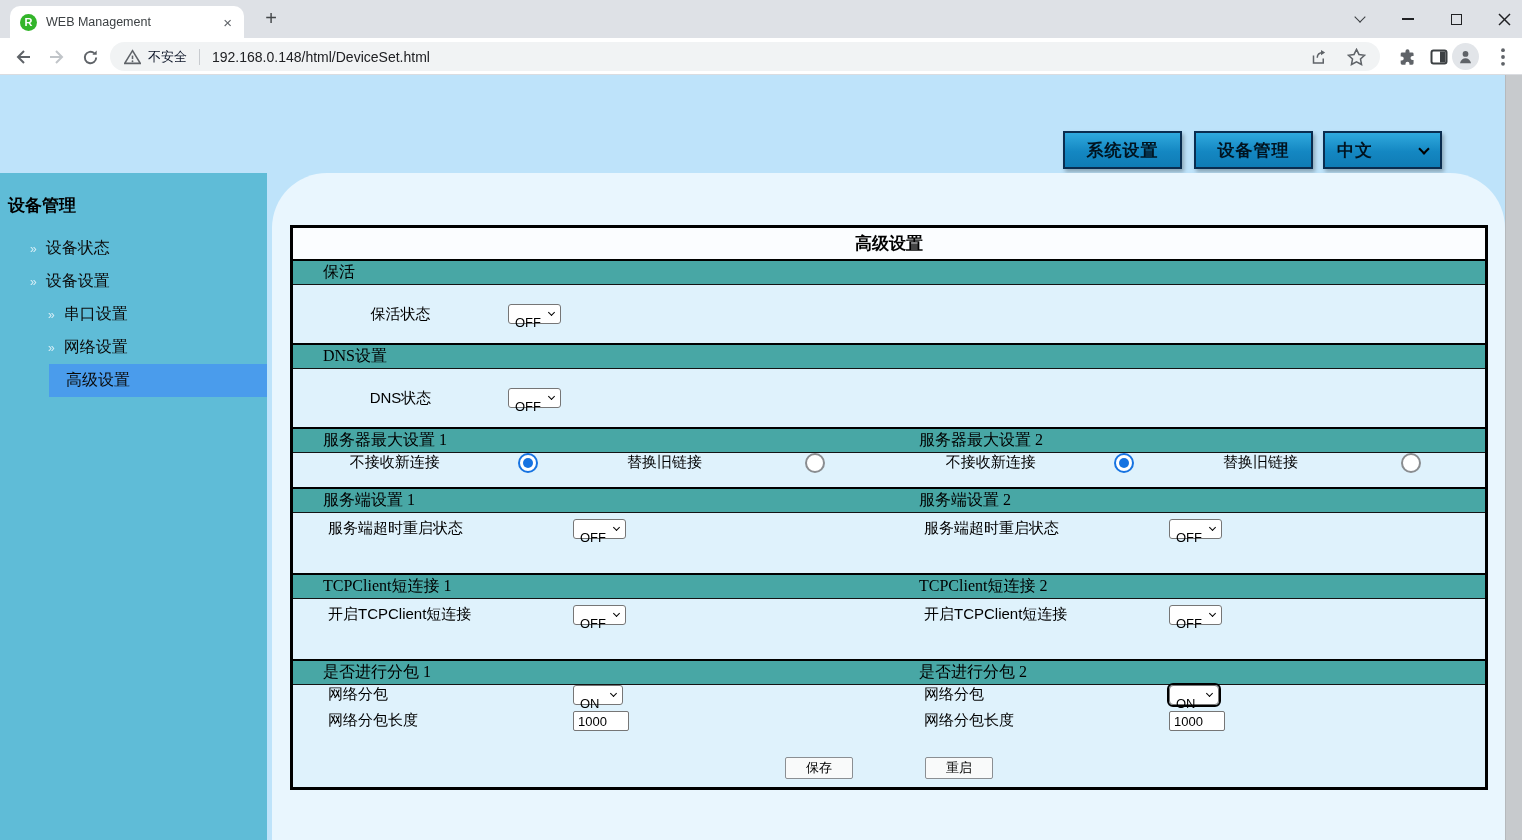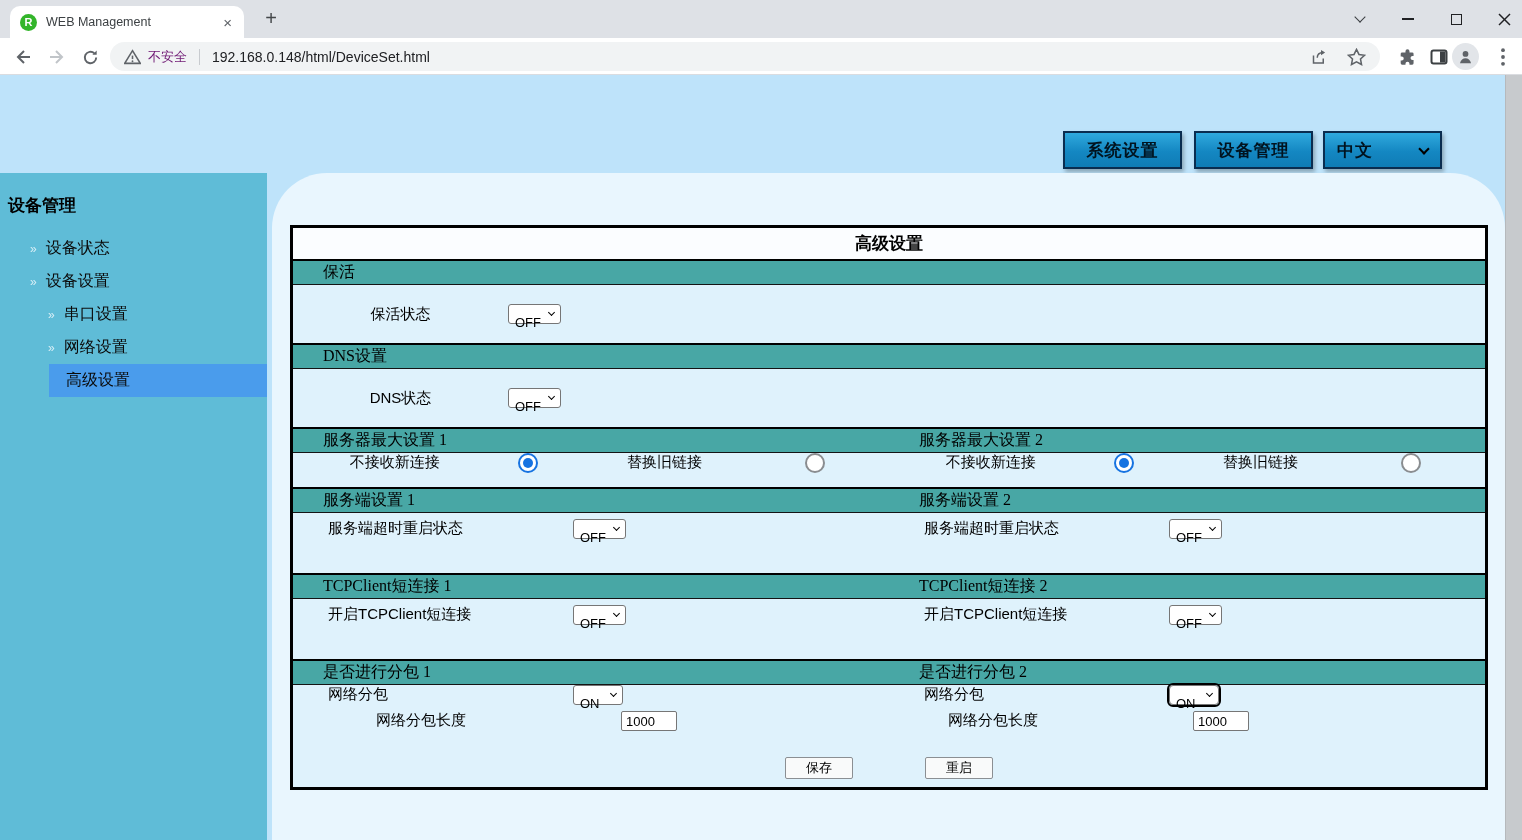--- a/index.html
+++ b/index.html
@@ -21,21 +21,21 @@
            transform:rotate(45deg); margin-top:-4px; }
   .wmin { width:12px; height:2px; background:#202124; }
   .wmax { width:11px; height:11px; border:1.6px solid #202124; }
 
   
   .toolbar { position:absolute; top:38px; left:0; width:1522px; height:37px; background:#fff;
              border-bottom:1px solid #dadce0; }
   .navic { position:absolute; top:8px; width:22px; height:22px; display:flex; align-items:center; justify-content:center; }
   .omnibox { position:absolute; left:110px; top:4px; width:1270px; height:29px; background:#f1f3f4;
              border-radius:15px; display:flex; align-items:center; padding:0 14px; }
-  .sec-label { margin-left:7px; font-size:13px; color:#701a75; white-space:nowrap; }
+  .sec-label { margin-left:7px; font-size:13px; color:#0f172a; white-space:nowrap; }
   .url-div { width:1px; height:16px; background:#c8cbcf; margin:0 12px; }
   .url-text { font-size:14px; color:#202124; white-space:nowrap; }
   .omni-spacer { flex:1; }
   .omni-ic { margin-left:18px; display:flex; align-items:center; }
   .avatar { position:absolute; left:1452px; top:5px; width:27px; height:27px; border-radius:50%;
             background:#e2e5e9; display:flex; align-items:center; justify-content:center; }
 
   
   .page { position:absolute; top:75px; left:0; width:1505px; height:765px; background:#bee3fa; }
   .scrollbar { position:absolute; top:75px; left:1505px; width:17px; height:765px; background:#c7cacd;
@@ -80,21 +80,21 @@
   .flbl { width:215px; text-align:center; }
   .rrow { height:34px; font-size:15px;margin-left:28px; }
   .rcell { display:flex; align-items:center; justify-content:center; }
   .c1 { width:26%; } .c2 { width:21%; } .c3 { width:27%; } .c4 { width:26%; }
   .radio { width:20px; height:20px; border-radius:50%; background:#fff; border:2px solid #8a8d90;
            display:flex; align-items:center; justify-content:center; }
   .radio.checked { border-color:#1673e1; }
   .rdot { width:10px; height:10px; border-radius:50%; background:#1673e1; }
   .row-hs { height:60px; align-items:flex-start; padding-top:6px; font-size:15px; }
   .row-pa { height:26px; font-size:15px; }
-  .row-pb { height:38px; font-size:15px;padding-left:48px; }
+  .row-pb { height:38px; font-size:15px; }
   .hlbl { margin-left:35px; width:245px; white-space:nowrap; }
   .selectbox { height:20px; min-width:50px; background:#fff; border:1px solid #767676; border-radius:3px;
                display:inline-flex; align-items:center; padding:0 6px; font-size:13px; color:#000; }
   .selectbox .sval { flex:1;margin-top:17px; }
   .selectbox .chev { width:5px; height:5px; border-width:1.6px; margin-left:8px; }
   .selectbox.focused { outline:2px solid #000; border-radius:4px; }
   .txt { width:56px; height:20px; border:1px solid #767676; border-radius:2px; background:#fff;
          font-size:13px; padding:0 4px; font-family:"Liberation Sans","DejaVu Sans",sans-serif; }
   .row-buttons { height:38px; display:flex; align-items:center; justify-content:center; gap:72px; }
   .formbtn { width:68px; height:22px; background:#f9fafa; border:1px solid #8b8f93; border-radius:2px;

